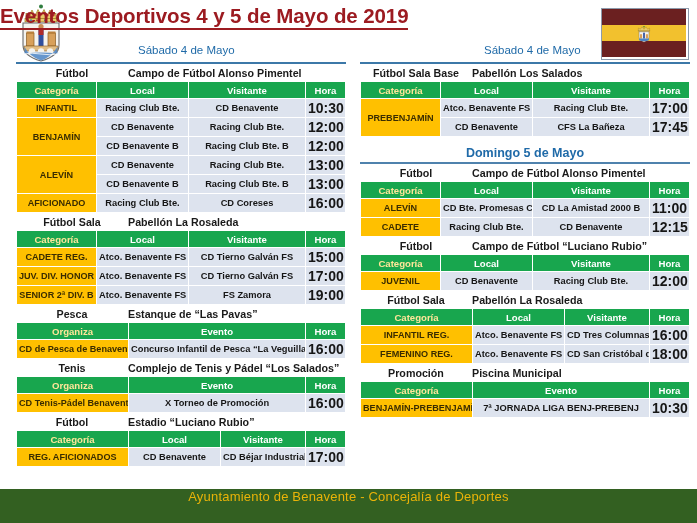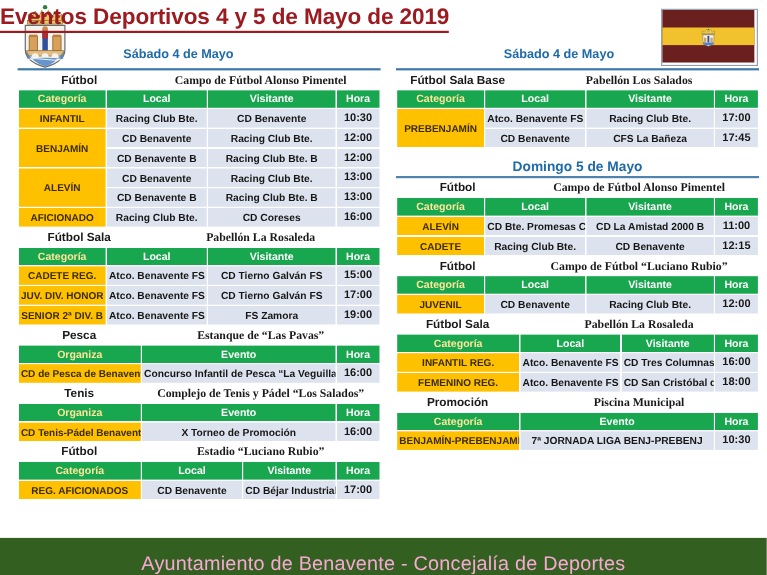--- a/index.html
+++ b/index.html
@@ -65,22 +65,23 @@
     text-align: center;
     font-size: 11px;
     font-style: italic;
     font-weight: bold;
     color: #9c1b21;
   }
   .daylabel-left, .daylabel-right {
     position: absolute;
     top: 44px;
     font-size: 11.5px;
-    font-weight: bold;
+    font-weight: normal;
     color: #1f6aa8;
+    margin-left: 26px;
   }
   .daylabel-left { left: 112px; }
   .daylabel-right { left: 458px; }
 
   
   .columns {
     position: absolute;
     top: 62px;
     left: 0;
     width: 577px;
@@ -110,22 +111,21 @@
     font-weight: bold;
     color: #1a1a1a;
   }
   .caption .sport {
     width: 112px;
     text-align: center;
     flex: 0 0 112px;
   }
   .caption .venue {
     flex: 1 1 auto;
-    text-align: center;
-    font-family: Liberation Serif, serif;
+    text-align: left;
   }
 
   
   .daybanner {
     text-align: center;
     font-size: 12.5px;
     font-weight: bold;
     color: #1f6aa8;
     margin: 9px 0 2px 0;
   }
@@ -163,41 +163,41 @@
     text-align: center;
     white-space: nowrap;
     overflow: hidden;
   }
   table.sched td.catcell {
     background: #ffc000;
     color: #3a2c00;
     font-size: 9.1px;
   }
   table.sched td.hora {
-    font-size: 10px;
+    font-size: 14px;
   }
 
   
   .w-cat  { width: 80px; }
   .w-hora { width: 40px; }
   .w-catwide { width: 112px; }
 
   
   .footer {
     position: absolute;
     left: 0;
     bottom: 0;
     width: 697px;
     height: 34px;
     background: #336021;
-    color: #f9a8d4;
+    color: #eab308;
     display: flex;
-    align-items: flex-end;
+    align-items: flex-start;
     justify-content: center;
-    font-size: 18px;
+    font-size: 13px;
     letter-spacing: 0.2px;
   }
 </style>
 </head>
 <body>
 
 <div class="poster">
 
   <div class="header">
 

